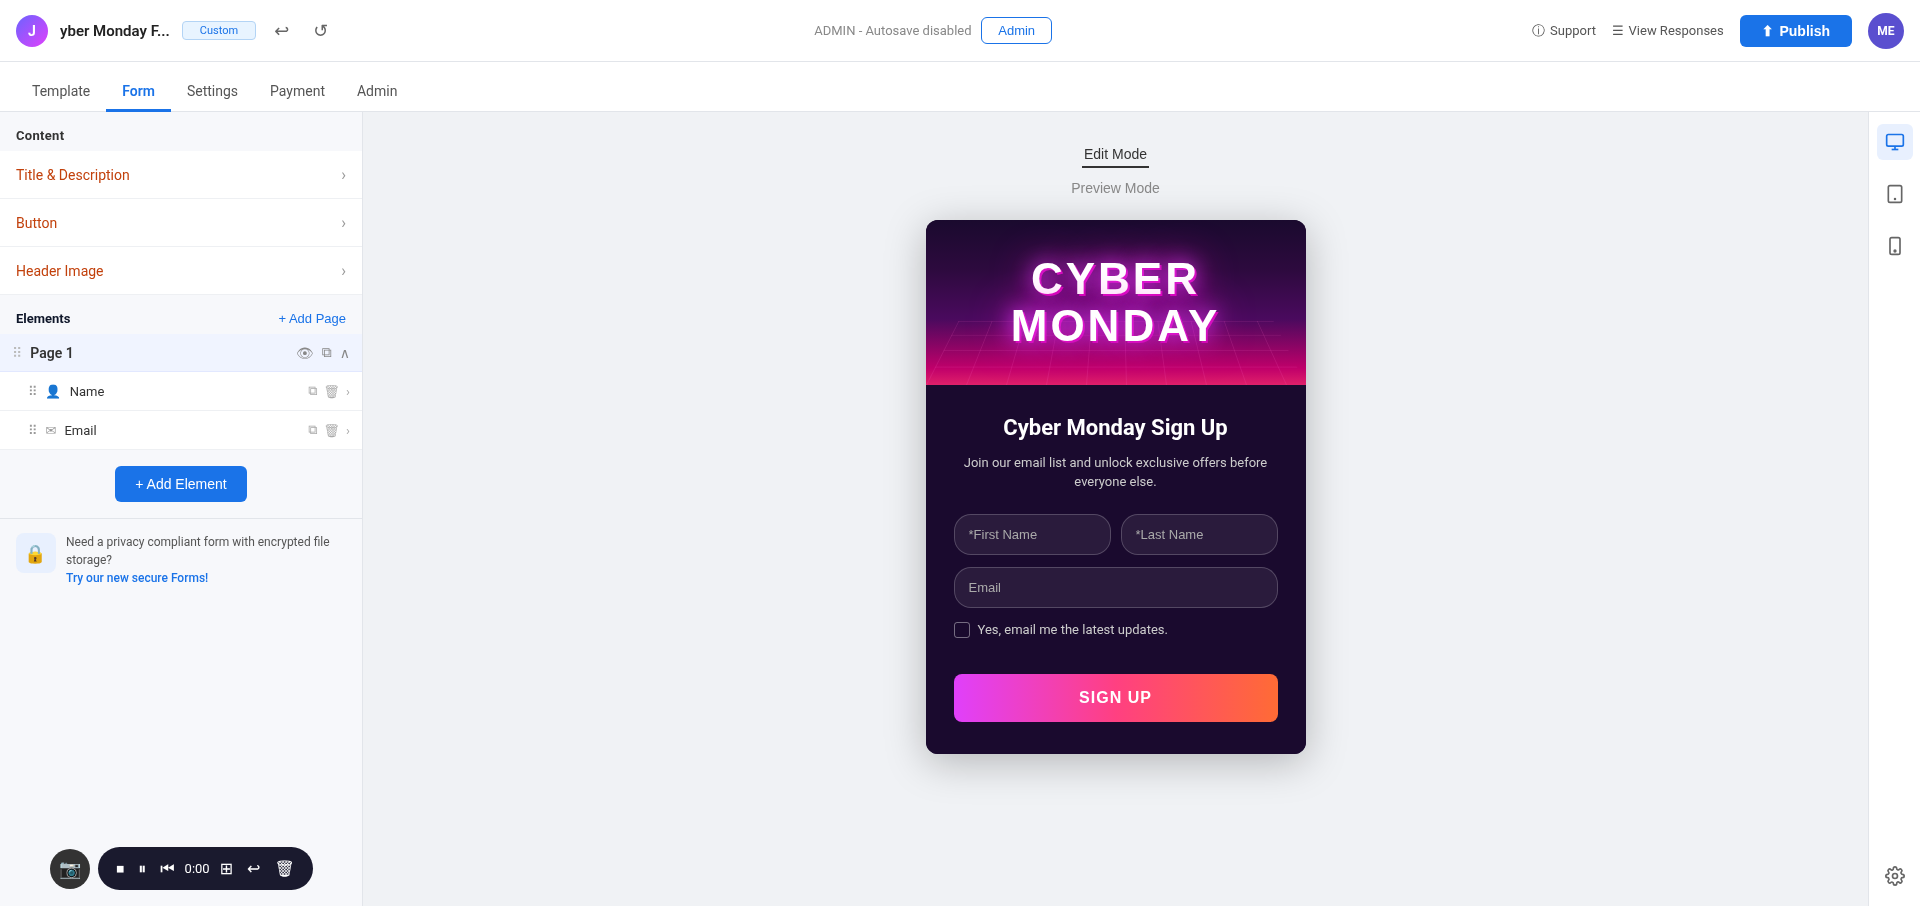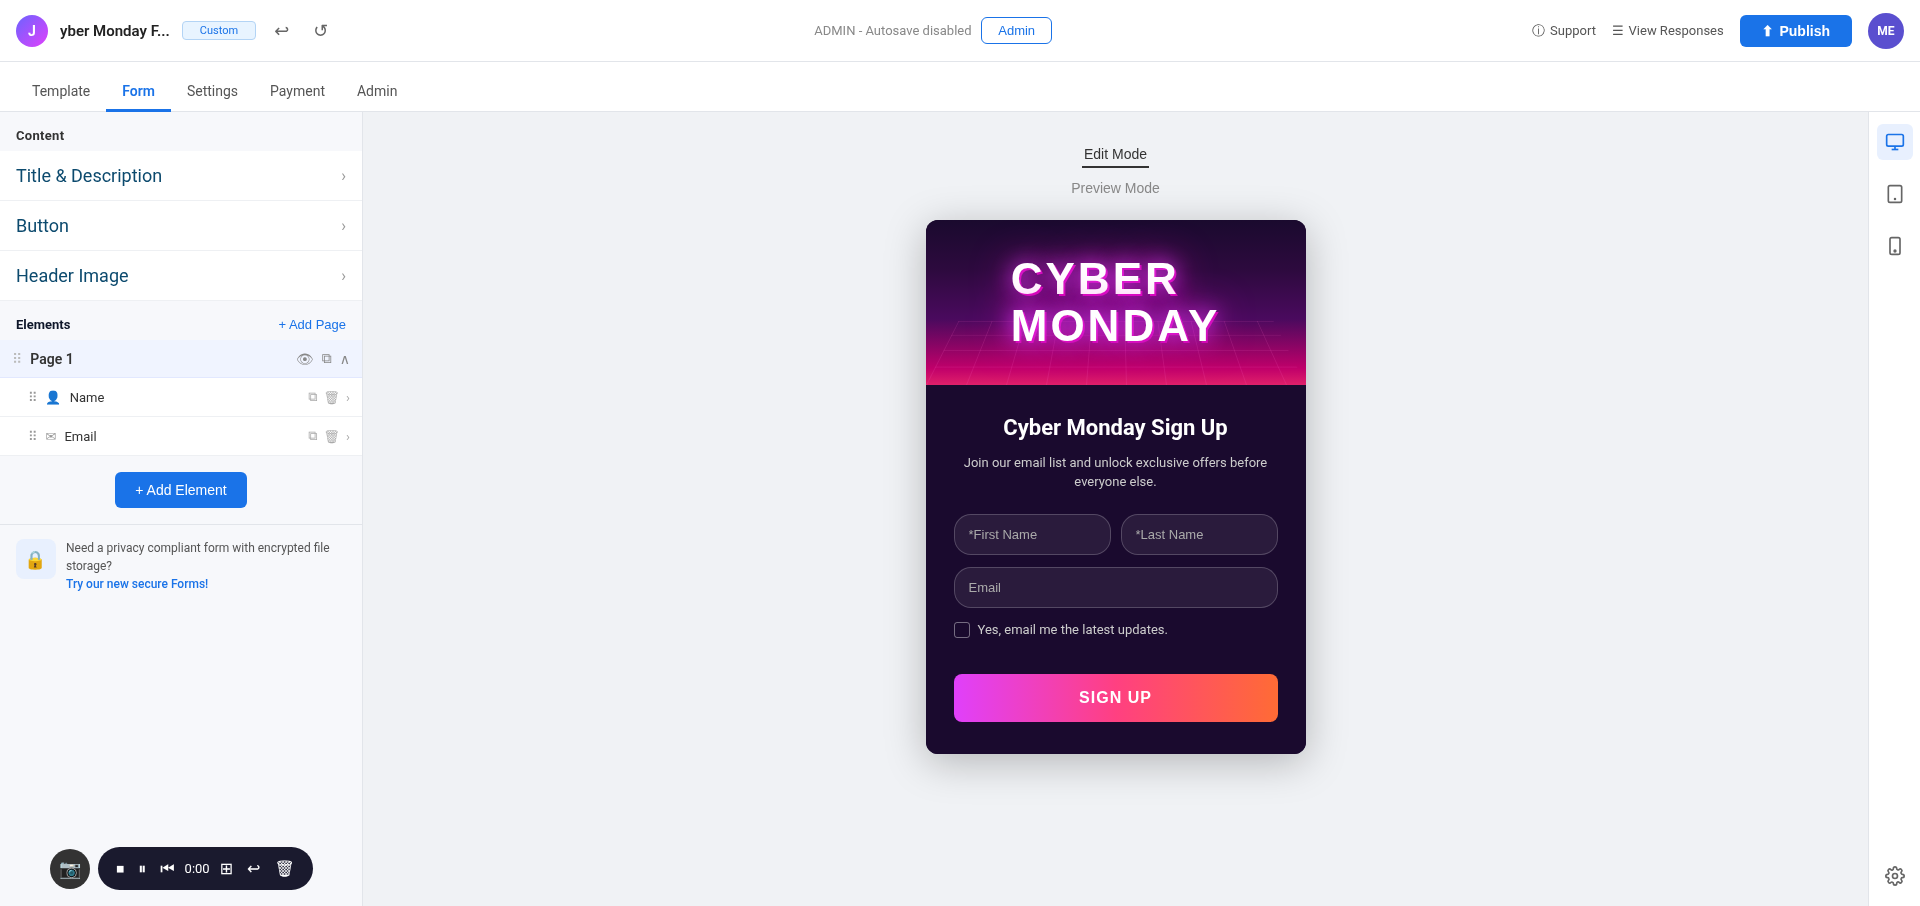--- a/index.html
+++ b/index.html
@@ -105,21 +105,21 @@
       letter-spacing: 0.3px;
     }
 
     .panel-item {
       display: flex; align-items: center; justify-content: space-between;
       padding: 14px 16px;
       background: white;
       border-bottom: 1px solid #eef0f3;
       cursor: pointer;
     }
-    .panel-item-label { font-size: 18px; color: #0c4a6e; }
+    .panel-item-label { font-size: 14px; color: #c2410c; }
     .chevron-right { color: #999; font-size: 16px; }
 
     .elements-header {
       display: flex; align-items: center; justify-content: space-between;
       padding: 16px 16px 8px 16px;
     }
     .elements-title { font-size: 13px; font-weight: 700; color: #0f172a; }
     .add-page-btn {
       display: flex; align-items: center; gap: 4px;
       color: #1a73e8; font-size: 13px; background: none; border: none; cursor: pointer; font-weight: 500;
@@ -238,21 +238,21 @@
     }
     .grid-lines {
       position: absolute; bottom: 0; left: 0; right: 0; height: 80px;
       background: repeating-linear-gradient(90deg, rgba(255,100,200,0.15) 0px, rgba(255,100,200,0.15) 1px, transparent 1px, transparent 40px),
                   repeating-linear-gradient(180deg, rgba(255,100,200,0.15) 0px, rgba(255,100,200,0.15) 1px, transparent 1px, transparent 20px);
       transform: perspective(100px) rotateX(15deg);
       transform-origin: bottom;
     }
     .cyber-text {
       position: relative; z-index: 2;
-      text-align: left;
+      text-align: center;
       font-size: 44px; font-weight: 900;
       line-height: 1.05;
       color: white;
       text-shadow: 0 0 20px #e040fb, 0 0 40px #ff00cc, 2px 2px 0 #cc00aa;
       letter-spacing: 3px;
       font-family: 'Arial Black', Impact, sans-serif;
       text-transform: uppercase;
     }
 
     .form-body {

